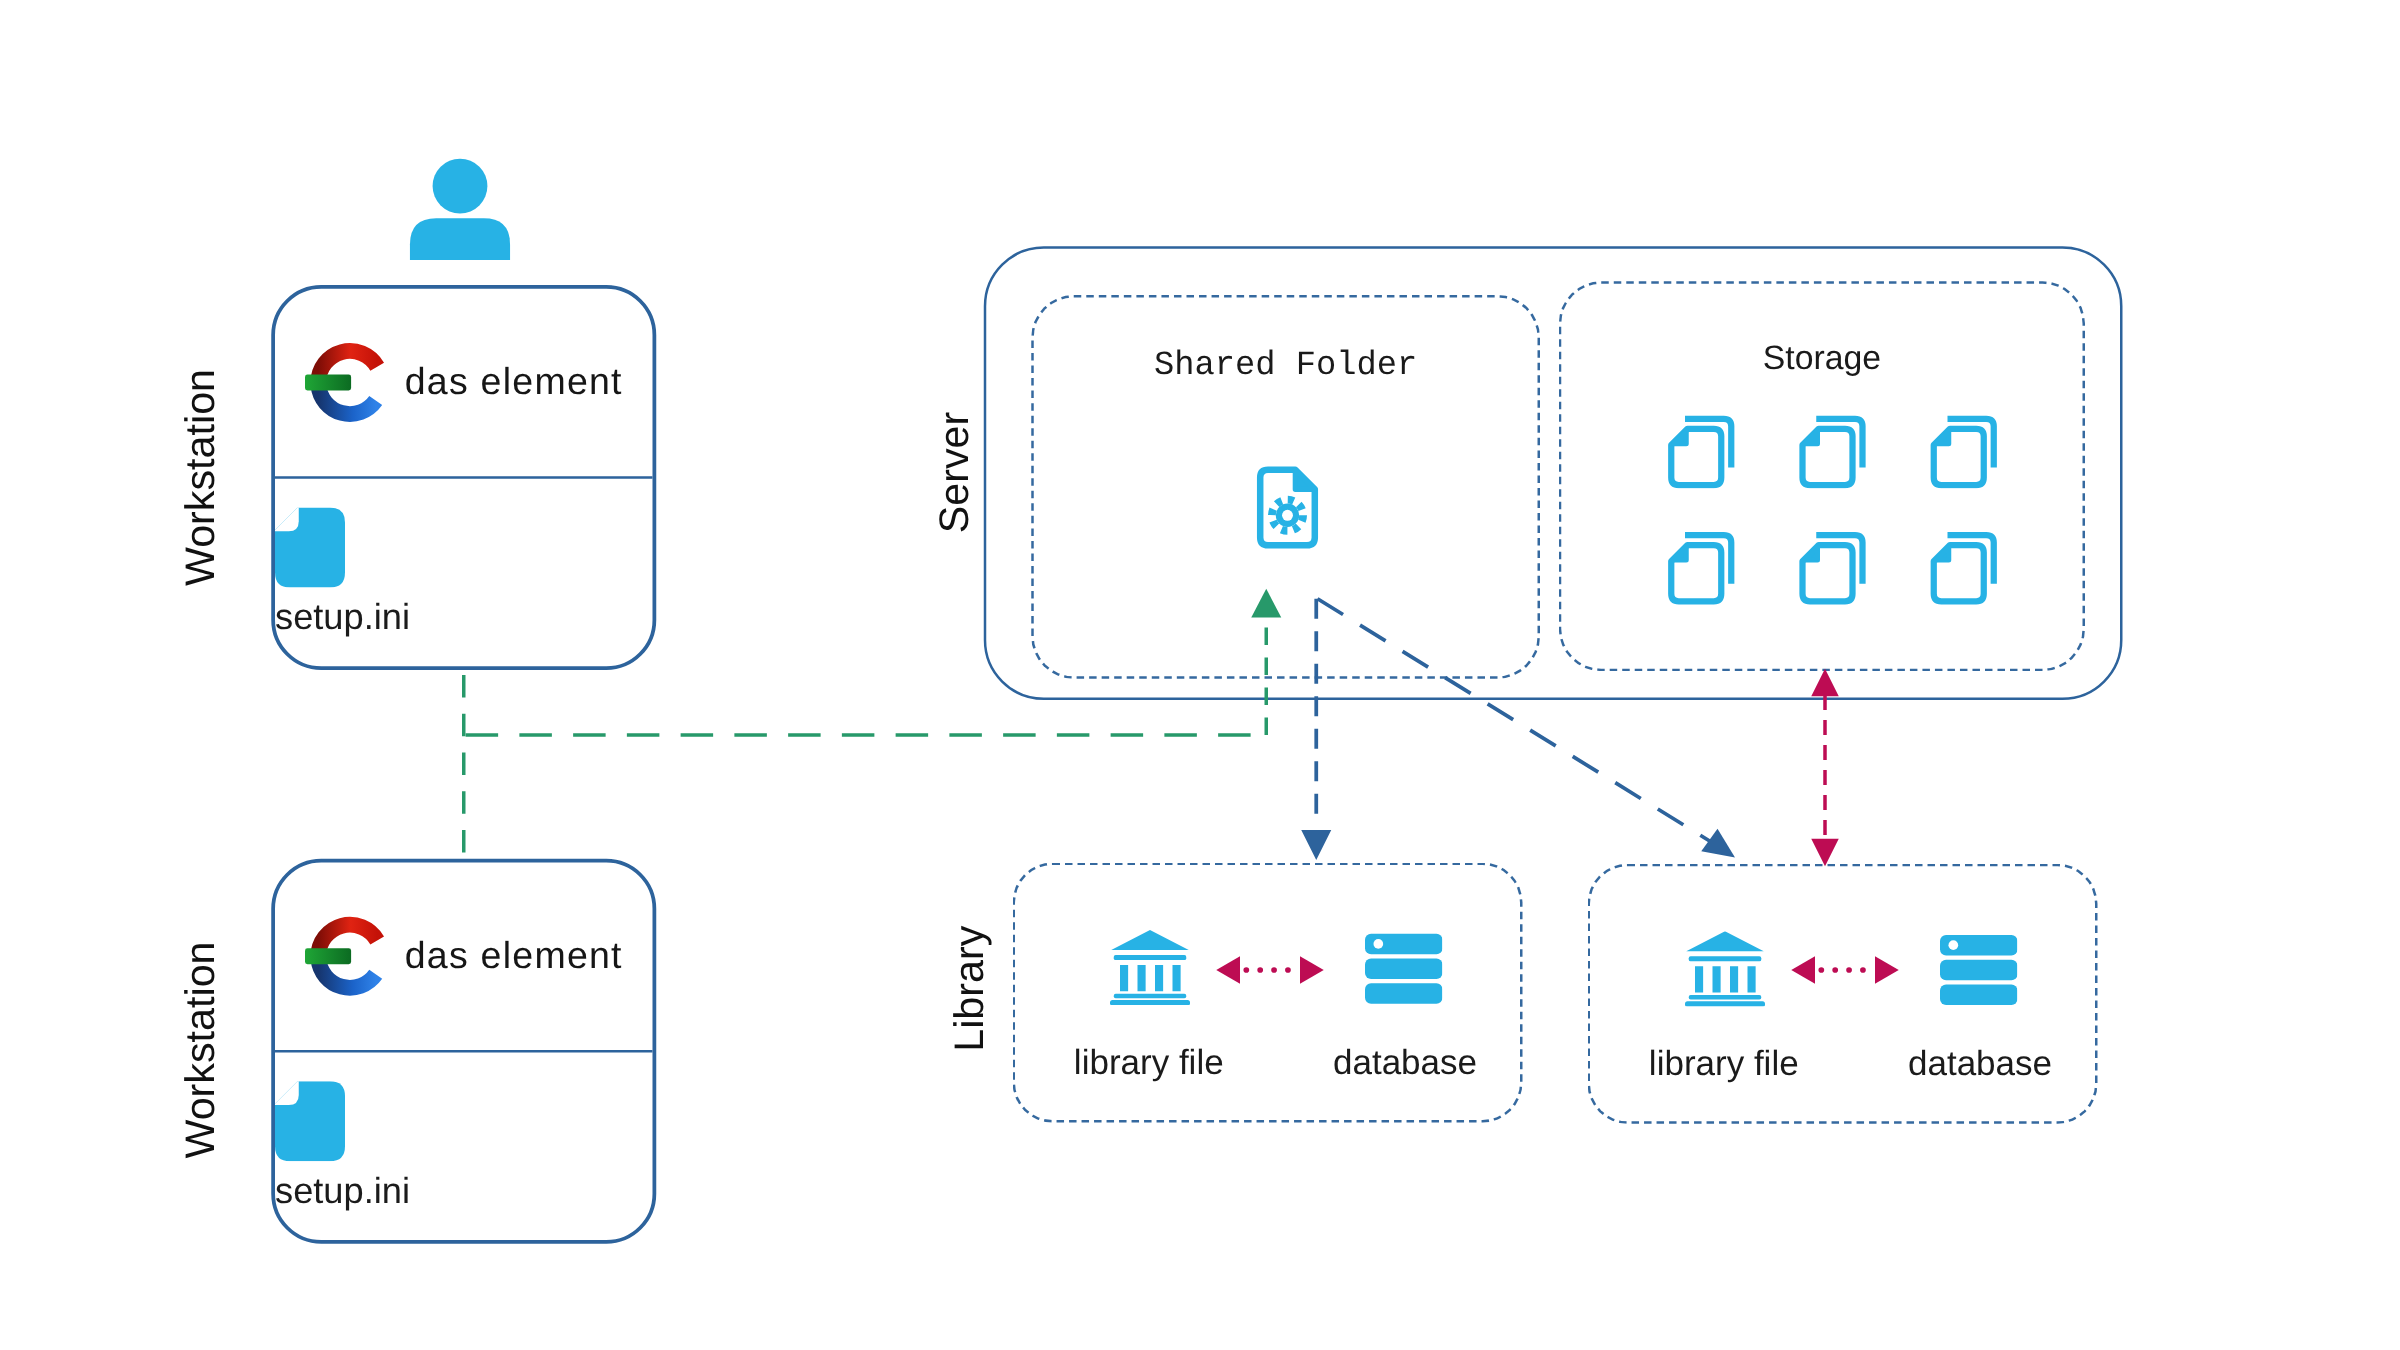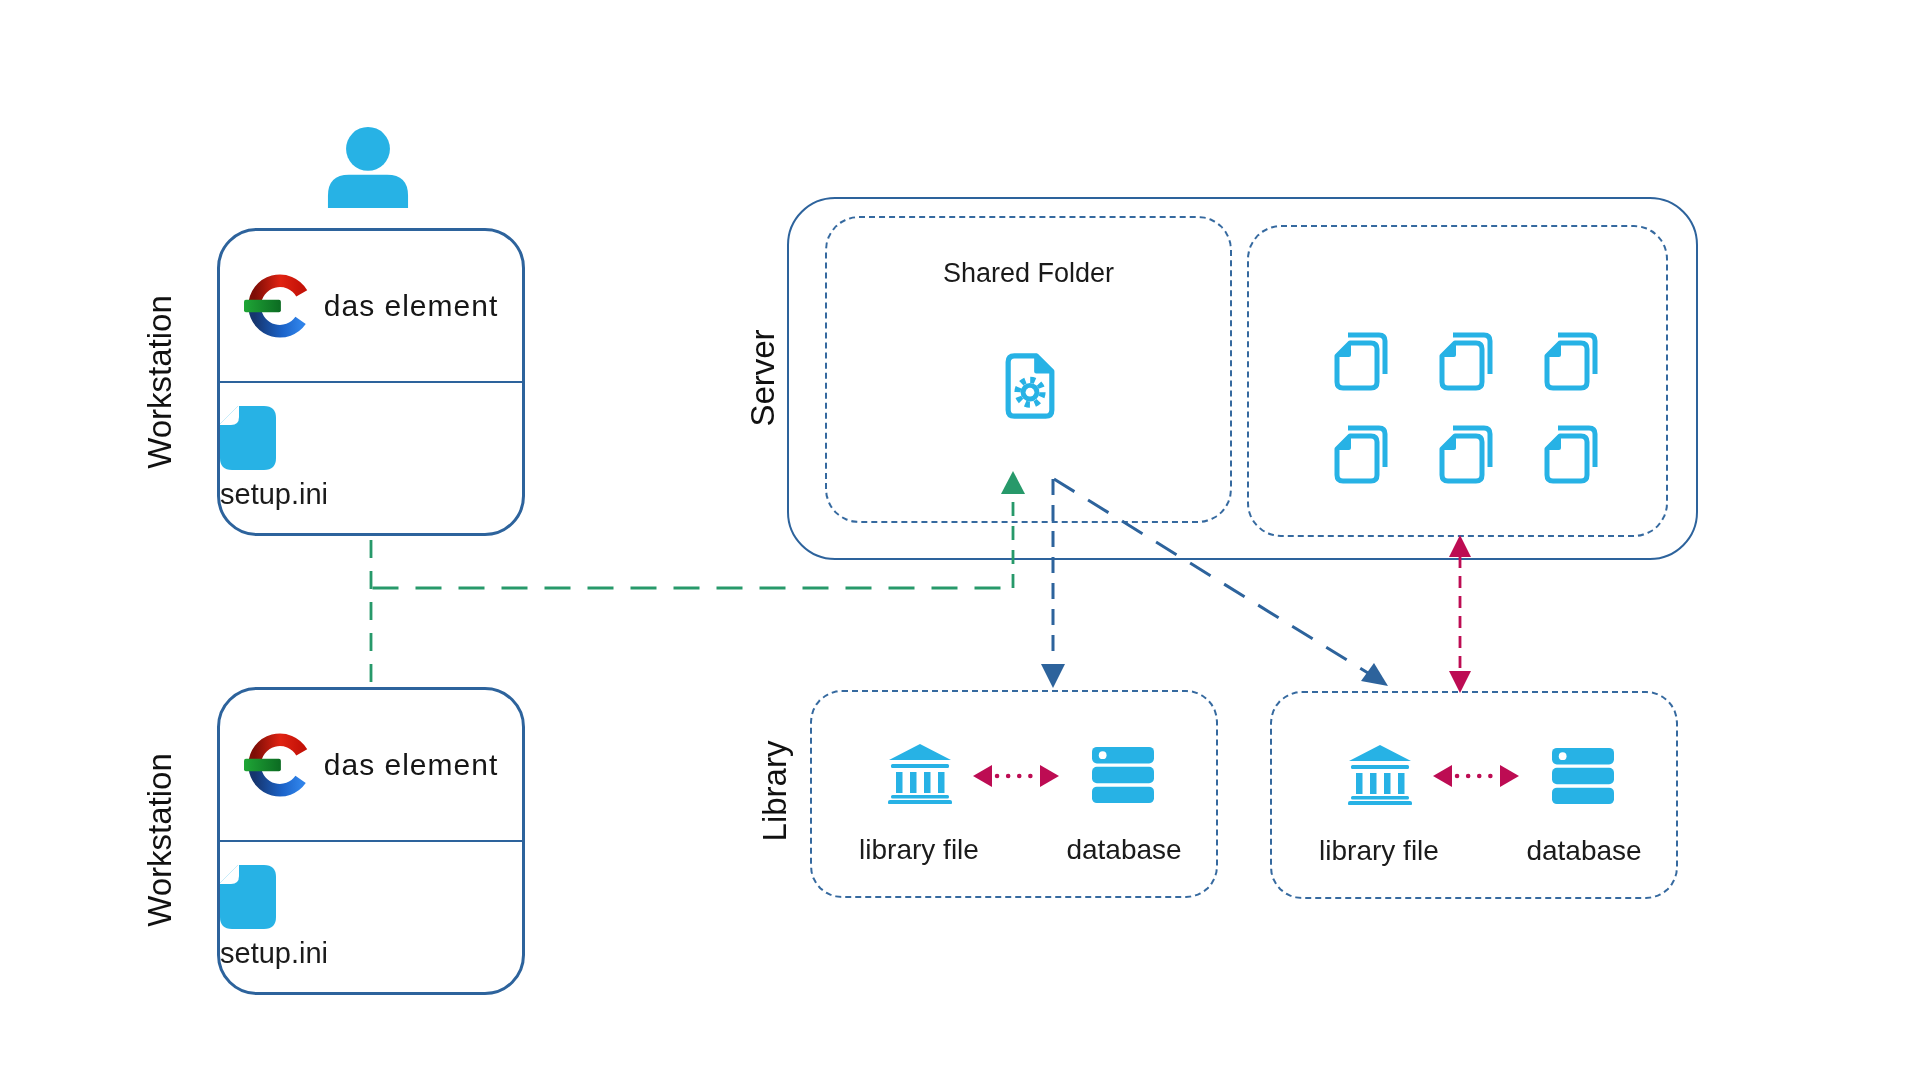--- a/index.html
+++ b/index.html
@@ -149,28 +149,29 @@
     <svg width="56" height="64">
         <use href="#sym-file"></use>
       </svg>
     <span class="file-label">setup.ini</span>
   </div>
 </div>
 
 <div class="vlabel" style="left:653px;top:358px;">Server</div>
 <div class="solid-box server-box" style="left:787px;top:197px;width:911px;height:363px;"></div>
 
-<div class="dashed-box" style="left:825px;top:216px;width:407px;height:307px;">
+<div class="dashed-box" style="left:825px;top:236px;width:407px;height:307px;font-family:Liberation Mono, monospace;">
   <div class="box-title" style="top:40px;">Shared Folder</div>
   <svg class="abs" style="left:177px;top:134px;" width="52" height="68">
       <use href="#sym-conf"></use>
     </svg>
 </div>
 
 <div class="dashed-box" style="left:1247px;top:225px;width:421px;height:312px;">
+  <div class="box-title" style="top:44px;">Storage</div>
   <svg class="abs" style="left:85px;top:104px;" width="56" height="60">
       <use href="#sym-copy"></use>
     </svg>
   <svg class="abs" style="left:190px;top:104px;" width="56" height="60">
       <use href="#sym-copy"></use>
     </svg>
   <svg class="abs" style="left:295px;top:104px;" width="56" height="60">
       <use href="#sym-copy"></use>
     </svg>
   <svg class="abs" style="left:85px;top:197px;" width="56" height="60">

